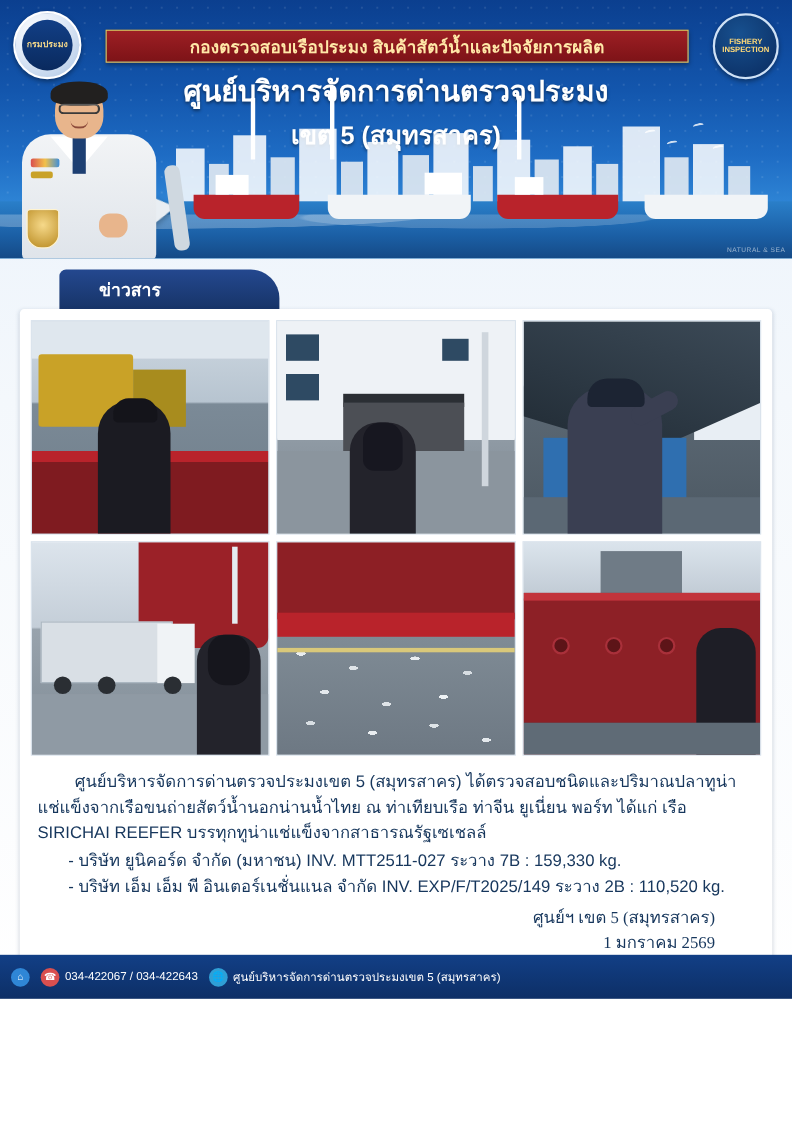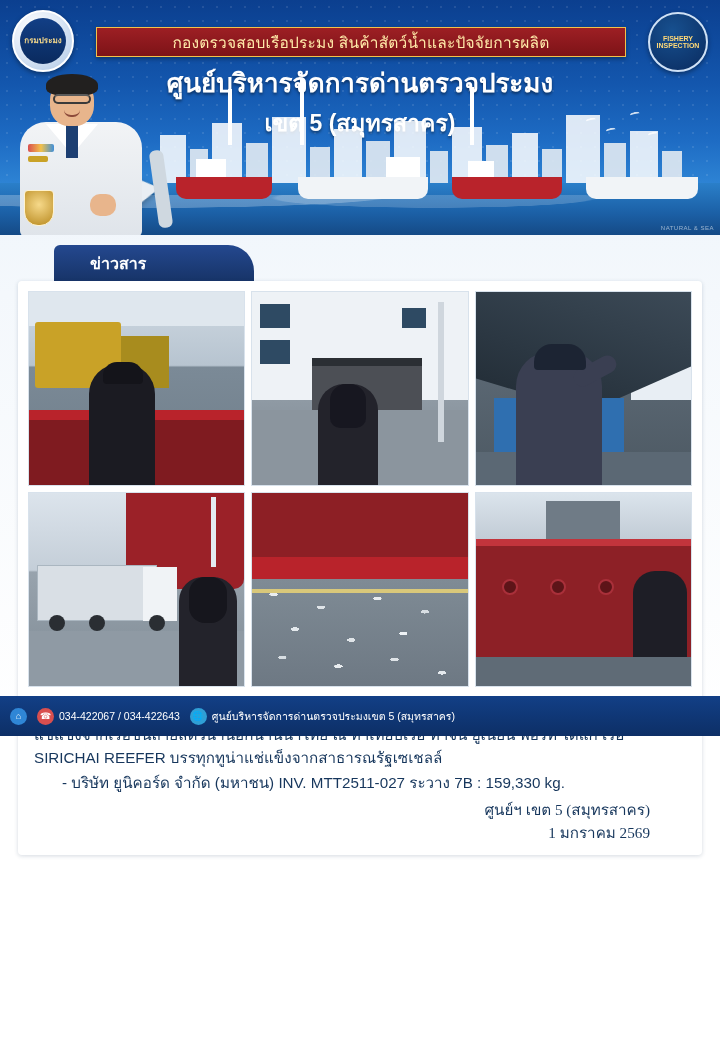--- a/index.html
+++ b/index.html
@@ -6,21 +6,21 @@
   body {
     width: 720px;
     height: 1040px;
     font-family: "Liberation Sans", sans-serif;
     background: #ffffff;
     overflow: hidden;
   }
   .page {
     position: relative;
     width: 720px;
-    height: 736px;
+    height: 908px;
     background: linear-gradient(180deg, #e8f1fb 0%, #f4f8fc 40%, #ffffff 100%);
     border-radius: 14px;
   }
 
   
   .banner {
     position: relative;
     width: 720px;
     height: 235px;
     background: linear-gradient(180deg, #0b3f8f 0%, #1356ad 35%, #1e6cc4 60%, #2f86d6 80%, #57a7e6 100%);
@@ -36,21 +36,21 @@
     left: 96px; top: 27px;
     width: 530px; height: 30px;
     background: linear-gradient(180deg, #9d1f24 0%, #7d1317 100%);
     border: 1px solid #f2c14a;
     display: flex; align-items: center; justify-content: center;
     box-shadow: 0 2px 4px rgba(0,0,0,0.35);
   }
   .title-ribbon span {
     color: #ffe9a8;
     font-size: 15.5px;
-    font-weight: normal;
+    font-weight: bold;
     letter-spacing: .2px;
     white-space: nowrap;
   }
   .banner-head2 {
     position: absolute;
     left: 0; right: 0; top: 62px;
     text-align: center;
     color: #ffffff;
     font-size: 26px;
     font-weight: bold;
@@ -523,20 +523,21 @@
           <div class="person"></div>
           <div class="ground"></div>
 
         </div>
 
       </div>
 
       <div class="body-text">
         <p class="indent">ศูนย์บริหารจัดการด่านตรวจประมงเขต 5 (สมุทรสาคร) ได้ตรวจสอบชนิดและปริมาณปลาทูน่าแช่แข็งจากเรือขนถ่ายสัตว์น้ำนอกน่านน้ำไทย ณ ท่าเทียบเรือ ท่าจีน ยูเนี่ยน พอร์ท ได้แก่ เรือ SIRICHAI REEFER บรรทุกทูน่าแช่แข็งจากสาธารณรัฐเซเชลล์</p>
         <p class="bullet">- บริษัท ยูนิคอร์ด จำกัด (มหาชน) INV. MTT2511-027 ระวาง 7B : 159,330 kg.</p>
+        <p class="bullet">- บริษัท เอ็ม เอ็ม พี อินเตอร์เนชั่นแนล จำกัด   INV.   EXP/F/T2025/149   ระวาง 2B   :   110,520 kg.</p>
       </div>
 
       <div class="sign">
         <div>ศูนย์ฯ เขต 5 (สมุทรสาคร)</div>
         <div>1 มกราคม 2569</div>
       </div>
 
     </div>
   </div>
 

